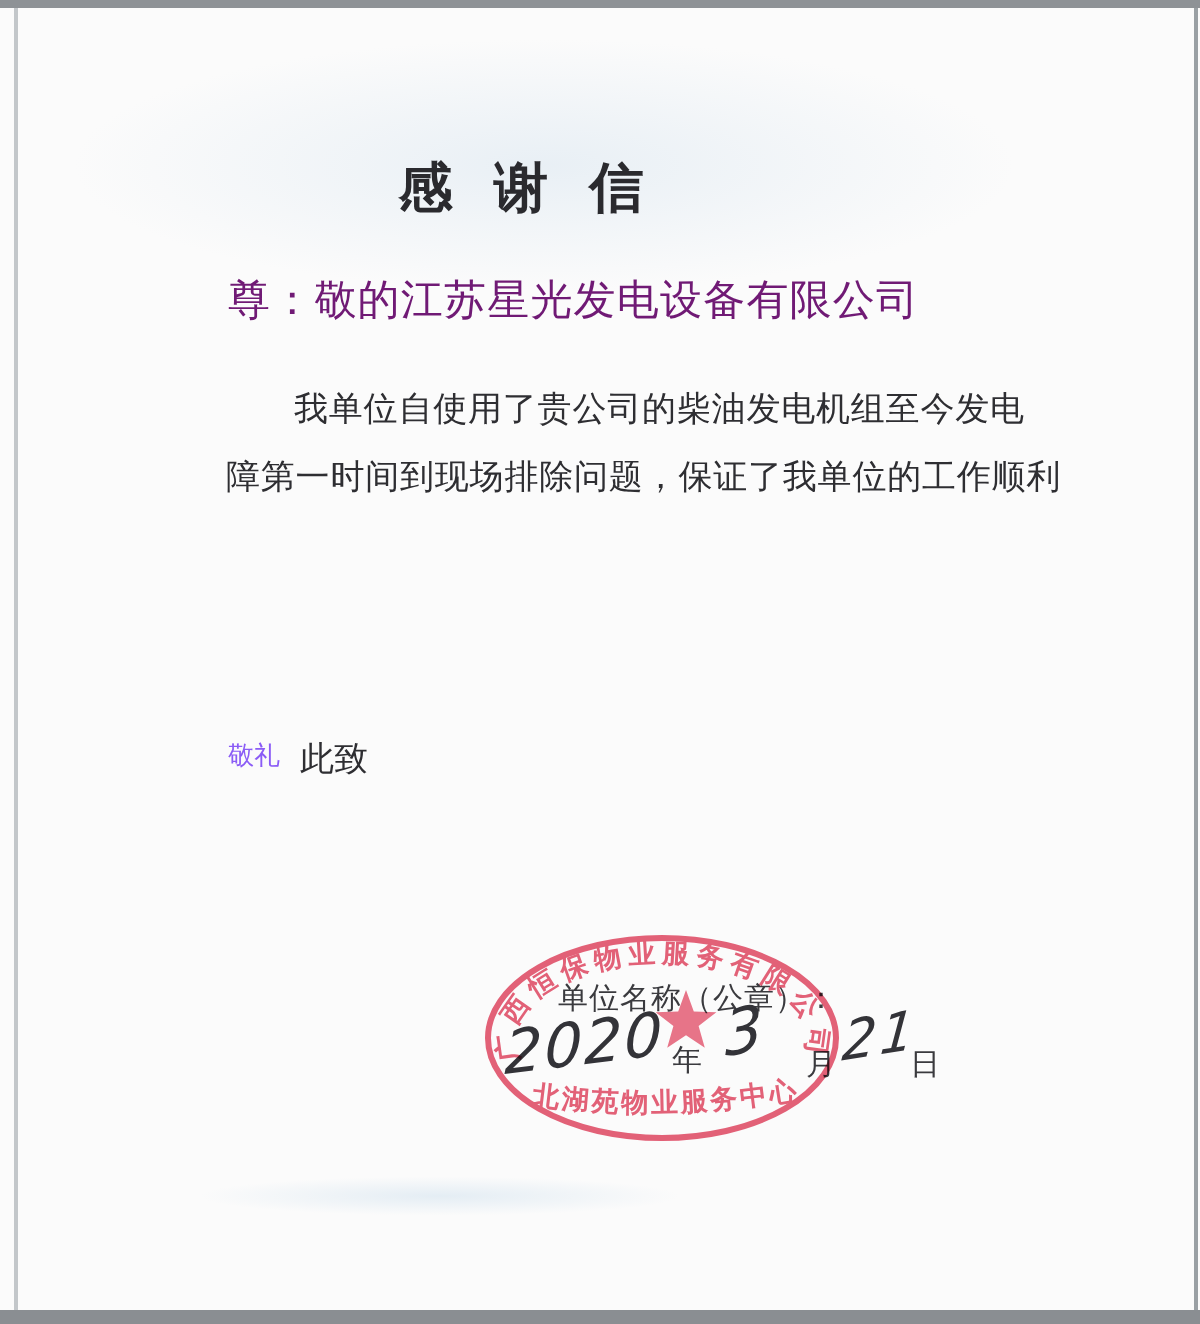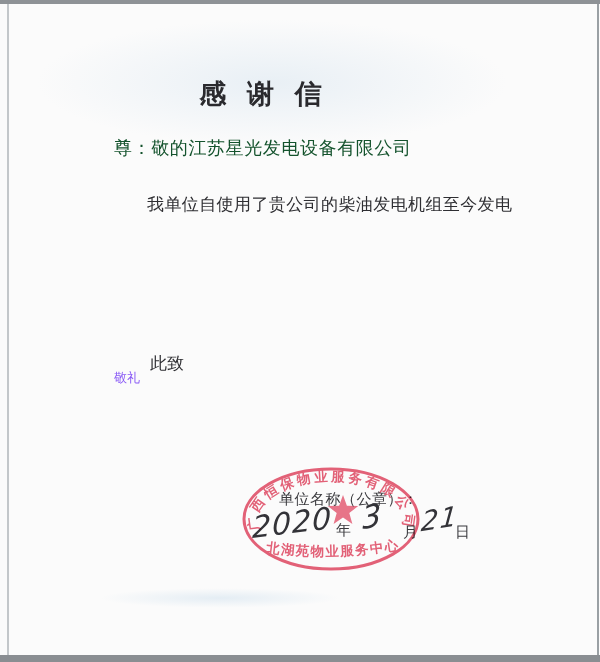--- a/index.html
+++ b/index.html
@@ -24,29 +24,29 @@
     left:60px;top:585px;width:320px;height:26px;
     background:radial-gradient(ellipse 50% 50% at 50% 50%, rgba(200,220,235,.45), rgba(200,220,235,0) 75%);
   }
   
   .title{
     position:absolute;left:0;top:76px;width:528px;text-align:center;
     font-size:27px;font-weight:600;letter-spacing:7px;color:#2a2a2e;
   }
   .salutation{
     position:absolute;left:114px;top:136px;
-    font-size:18px;letter-spacing:.6px;color:#14532d;
+    font-size:21px;letter-spacing:.6px;color:#701a75;
   }
   .body-lines{
     position:absolute;left:113px;top:188px;width:390px;
     font-size:17px;line-height:34px;letter-spacing:.4px;color:#2e2e32;
   }
   .body-lines .line{white-space:nowrap;}
   .body-lines .line:first-child{text-indent:34px;}
-  .cizhi{position:absolute;left:150px;top:352px;font-size:17px;color:#2e2e32;text-align:right;}
+  .cizhi{position:absolute;left:150px;top:368px;font-size:17px;color:#2e2e32;text-align:right;}
   .jingli{position:absolute;left:114px;top:369px;font-size:13px;color:#8b5cf6;}
   
   .unit-label{
     position:absolute;left:279px;top:490px;
     font-size:15px;letter-spacing:.5px;color:#3a3a3e;
   }
   .date-unit{position:absolute;font-size:15px;color:#3a3a3e;}
   .u-year{left:336px;top:521px;}
   .u-month{left:403px;top:523px;}
   .u-day{left:455px;top:523px;}
@@ -77,20 +77,21 @@
 <div class="edge edge-left"></div>
 <div class="edge edge-right"></div>
 <div class="scan-shade shade-top"></div>
 <div class="scan-shade shade-mid"></div>
 
 <div class="title">感 谢 信</div>
 <div class="salutation">尊：敬的江苏星光发电设备有限公司</div>
 
 <div class="body-lines">
   <div class="line">我单位自使用了贵公司的柴油发电机组至今发电</div>
+  <div class="line">障第一时间到现场排除问题，保证了我单位的工作顺利</div>
 </div>
 
 <div class="cizhi">此致</div>
 <div class="jingli">敬礼</div>
 
 <div class="unit-label">单位名称（公章）：</div>
 <div class="date-unit u-year">年</div>
 <div class="date-unit u-month">月</div>
 <div class="date-unit u-day">日</div>
 

